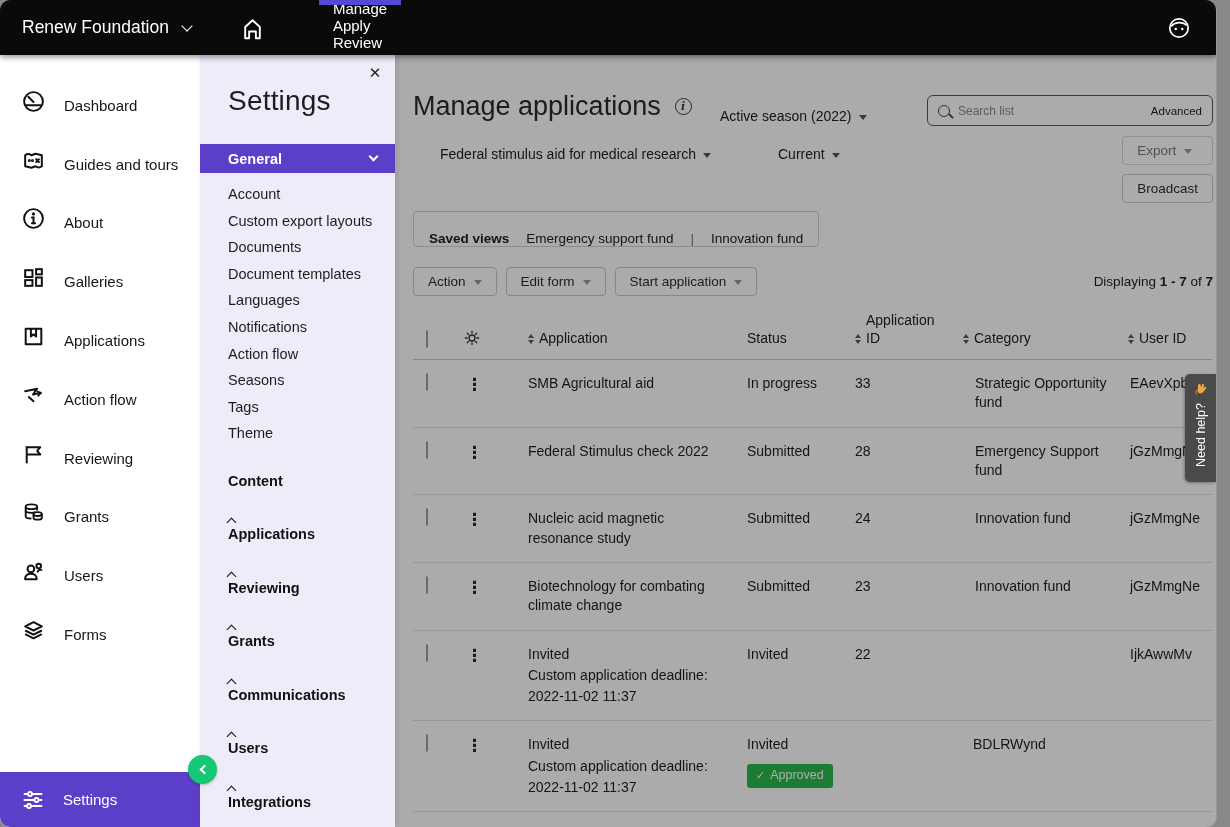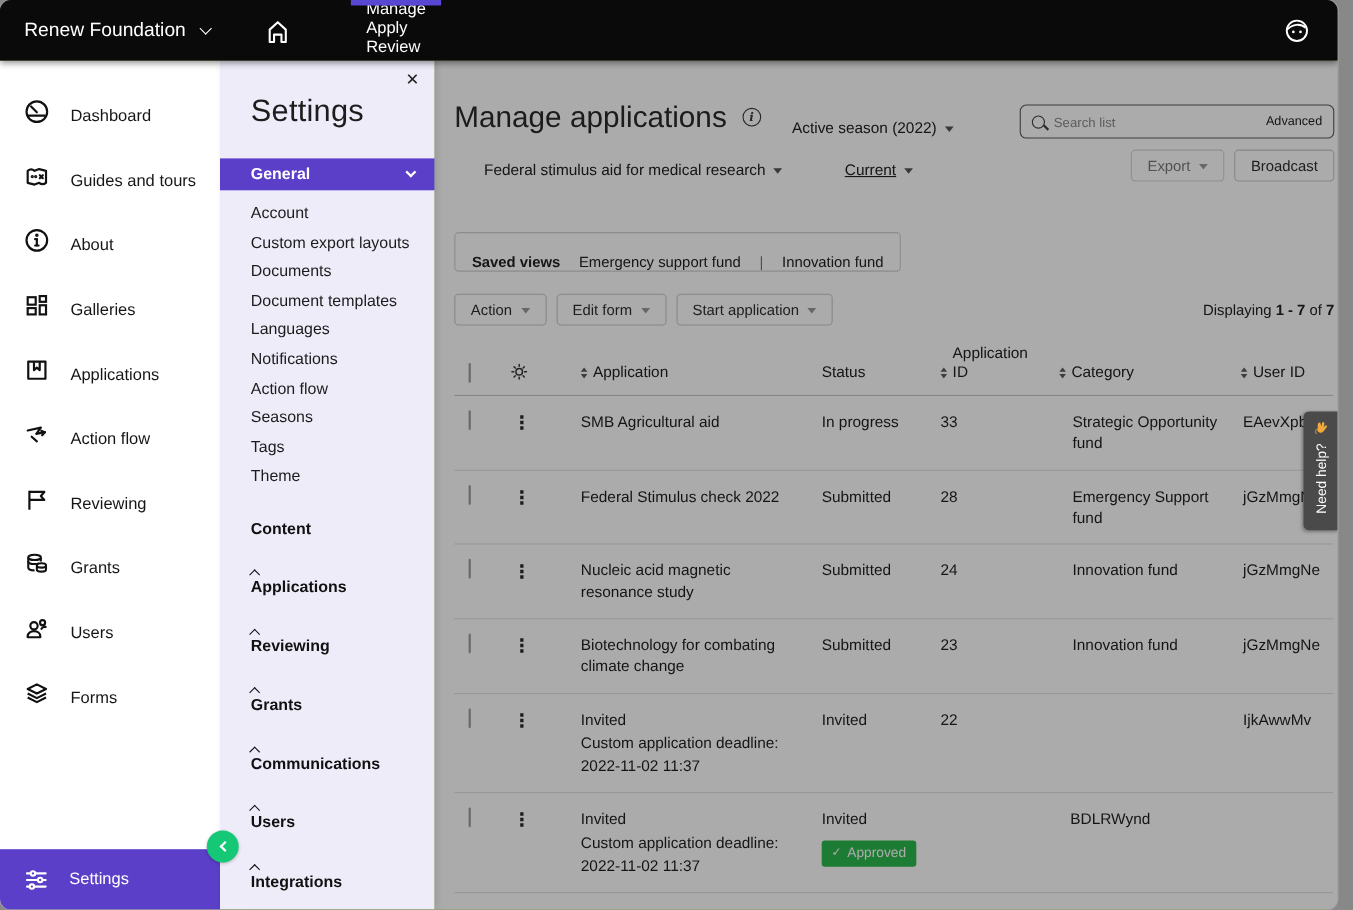--- a/index.html
+++ b/index.html
@@ -61,34 +61,34 @@
   .main::after { content:""; position:absolute; inset:0; background:rgba(0,0,0,.33);
                  z-index:50; pointer-events:none; }
   .page-title-row { position:absolute; top:36px; left:18px; display:flex; align-items:center; gap:14px; }
   .page-title { font-size:27px; font-weight:300; color:#2b2b2b; }
   .info-icon { width:17px; height:17px; border:1.4px solid #3c3c3c; border-radius:50%; color:#3c3c3c;
                font:italic 700 11px "DejaVu Serif",serif; display:flex; align-items:center; justify-content:center; }
   .select-like { display:inline-flex; align-items:center; gap:7px; font-size:14px; color:#222; cursor:pointer; }
   .caret { width:0; height:0; border-left:4.5px solid transparent; border-right:4.5px solid transparent;
            border-top:5.5px solid #555; display:inline-block; margin-top:2px; }
   .fund-sel   { position:absolute; top:91px; left:45px; }
-  .current-sel{ position:absolute; top:91px; left:373px;text-decoration:underline; }
+  .current-sel{ position:absolute; top:91px; left:383px; }
   .sel-abs1 { position:absolute; top:53px; left:325px; }
 
   .search-box { position:absolute; top:40px; right:17px; width:286px; height:31px; border:1.5px solid #5a5a5a;
                 border-radius:6px; background:#fff; display:flex; align-items:center; padding:0 10px; gap:8px; }
   .mag { position:relative; width:12px; height:12px; border:1.8px solid #444; border-radius:50%; flex:0 0 auto; }
   .mag::after { content:""; position:absolute; width:6px; height:1.8px; background:#444;
                 transform:rotate(45deg); right:-5px; bottom:-1px; }
   .search-box input { border:0; outline:0; flex:1; font-size:12px; color:#222; background:transparent;
                       font-family:inherit; }
   .search-box input::placeholder { color:#8a8a8a; }
   .advanced { font-size:11.5px; color:#1f1f1f; cursor:pointer; }
 
-  .top-btns { position:absolute; top:81px; right:17px; display:flex; gap:9px; }
+  .top-btns { position:absolute; top:81px; right:17px; display:flex; gap:9px;flex-direction:column; }
   .btn { height:29px; border:1px solid #c9c9c9; border-radius:4px; background:#fff; color:#2e2e2e;
          font-size:13.5px; padding:0 14px; display:inline-flex; align-items:center; gap:8px;
          cursor:pointer; font-family:inherit; }
   .btn .caret { border-top-color:#9a9a9a; }
   .btn.muted { color:#7a7a7a; border-color:#d6d6d6; }
 
   .saved-views { position:absolute; top:156px; left:18px; height:36px; border:1px solid #d2d2d2;
                  border-radius:4px; display:inline-flex; align-items:flex-end; gap:17px; padding:0 15px;
                  font-size:13.5px; color:#222; }
   .saved-views .sv-label { font-weight:700; }

